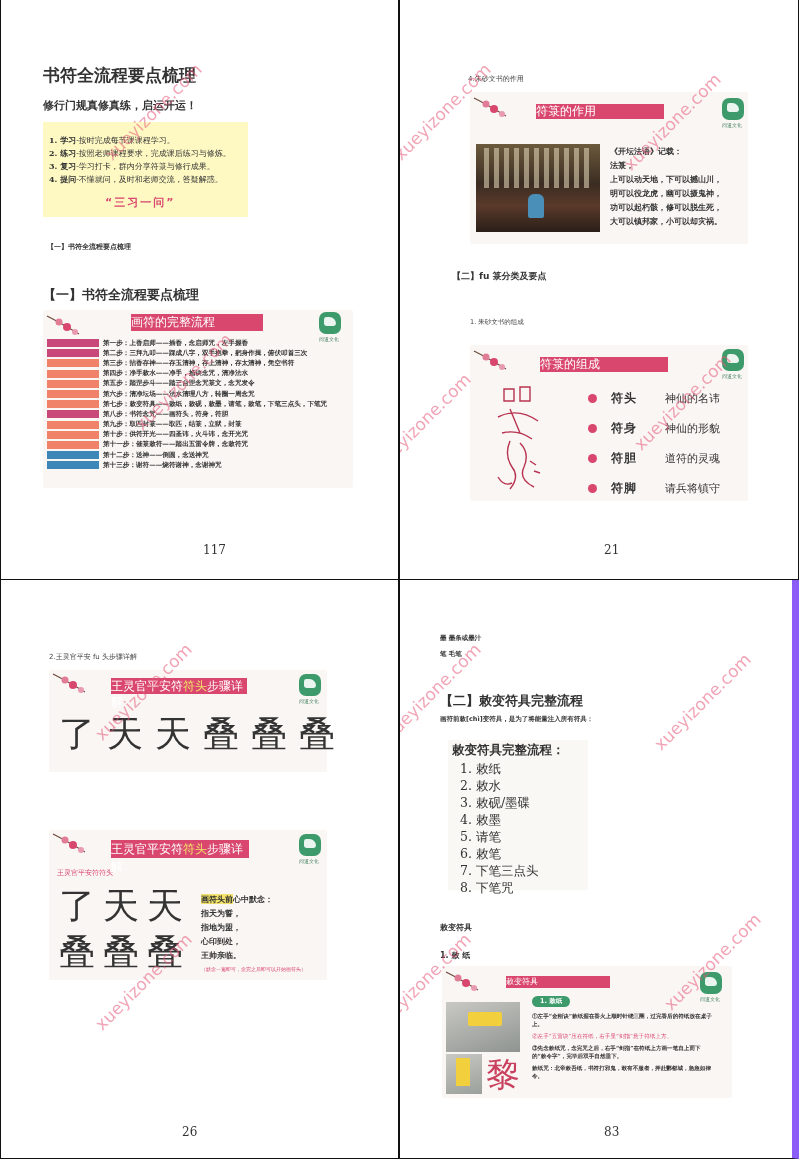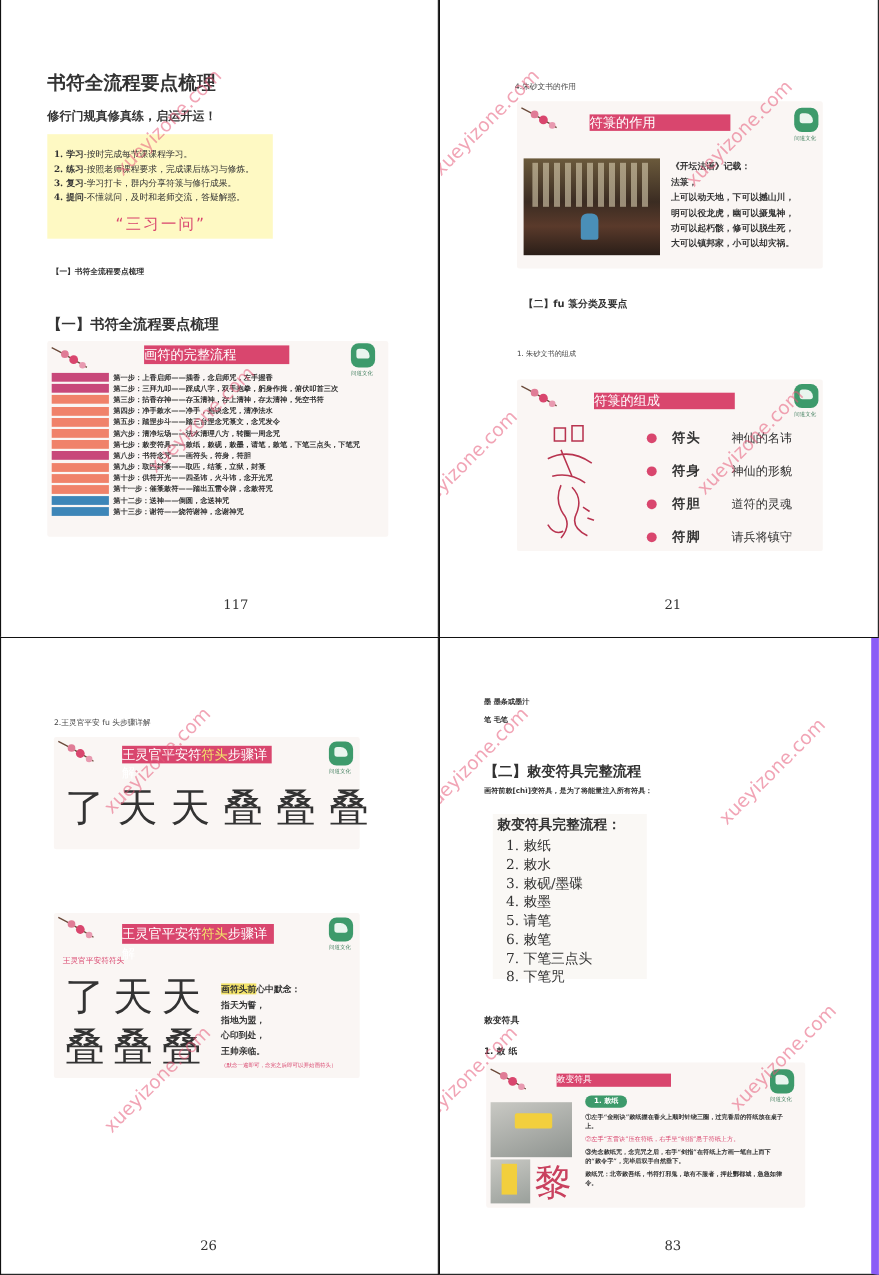--- a/index.html
+++ b/index.html
@@ -39,21 +39,21 @@
 <div class="page p1">
   <div class="abs" style="left:42px;top:64px;font-size:17px;font-weight:bold;color:#333;">书符全流程要点梳理</div>
   <div class="abs" style="left:42px;top:98px;font-size:11px;font-weight:bold;color:#333;">修行门规真修真练，启运开运！</div>
   <div class="abs" style="left:42px;top:122px;width:205px;height:95px;background:#fef9c3;">
     <div style="position:absolute;left:6px;top:12px;font-family:'DejaVu Serif',serif;font-size:8px;line-height:13px;color:#333;">
       <div><b>1. 学习</b><span>-按时完成每节课课程学习。</span></div>
       <div><b>2. 练习</b><span>-按照老师课程要求，完成课后练习与修炼。</span></div>
       <div><b>3. 复习</b><span>-学习打卡，群内分享符箓与修行成果。</span></div>
       <div><b>4. 提问</b><span>-不懂就问，及时和老师交流，答疑解惑。</span></div>
     </div>
-    <div style="position:absolute;left:62px;top:73px;font-size:14px;color:#d9466e;letter-spacing:2px;">“三习一问”</div>
+    <div style="position:absolute;left:62px;top:73px;font-size:11px;color:#d9466e;letter-spacing:2px;font-weight:bold;">“三习一问”</div>
   </div>
   <div class="abs" style="left:46px;top:242px;font-size:7px;font-weight:bold;color:#333;">【一】书符全流程要点梳理</div>
   <div class="abs" style="left:42px;top:286px;font-size:13px;font-weight:bold;color:#333;">【一】书符全流程要点梳理</div>
 
   <div class="slide" style="left:42px;top:310px;width:310px;height:178px;">
     <svg class="blossom" style="left:2px;top:2px;" width="40" height="26">
       <path d="M2 4 Q14 10 34 22" stroke="#6b4a3a" stroke-width="1.2" fill="none"></path>
       <circle cx="14" cy="10" r="3.5" fill="#e07c96"></circle>
         <circle cx="22" cy="15" r="4" fill="#d9466e"></circle>
         <circle cx="30" cy="20" r="3" fill="#e89ab0"></circle>
@@ -139,21 +139,21 @@
     </div>
     <div style="position:absolute;left:140px;top:52px;font-family:'DejaVu Serif',serif;font-size:8px;font-weight:bold;line-height:14px;color:#333;">
       <div>《开坛法语》记载：</div>
       <div>法箓，</div>
       <div>上可以动天地，下可以撼山川，</div>
       <div>明可以役龙虎，幽可以摄鬼神，</div>
       <div>功可以起朽骸，修可以脱生死，</div>
       <div>大可以镇邦家，小可以却灾祸。</div>
     </div>
   </div>
-  <div class="abs" style="left:76px;top:270px;font-size:9px;font-weight:bold;color:#333;">【二】fu 箓分类及要点</div>
+  <div class="abs" style="left:52px;top:270px;font-size:9px;font-weight:bold;color:#333;">【二】fu 箓分类及要点</div>
   <div class="abs" style="left:70px;top:318px;font-size:6.5px;color:#444;">1. 朱砂文书的组成</div>
   <div class="slide" style="left:70px;top:345px;width:278px;height:156px;">
     <svg class="blossom" style="left:2px;top:2px;" width="40" height="26">
       <path d="M2 4 Q14 10 34 22" stroke="#6b4a3a" stroke-width="1.2" fill="none"></path>
       <circle cx="14" cy="10" r="3.5" fill="#e07c96"></circle>
         <circle cx="22" cy="15" r="4" fill="#d9466e"></circle>
         <circle cx="30" cy="20" r="3" fill="#e89ab0"></circle>
     </svg>
     <div class="banner" style="left:70px;top:12px;width:128px;height:15px;line-height:15px;">符箓的组成</div>
     <div class="logo" style="left:252px;top:4px;"></div>

